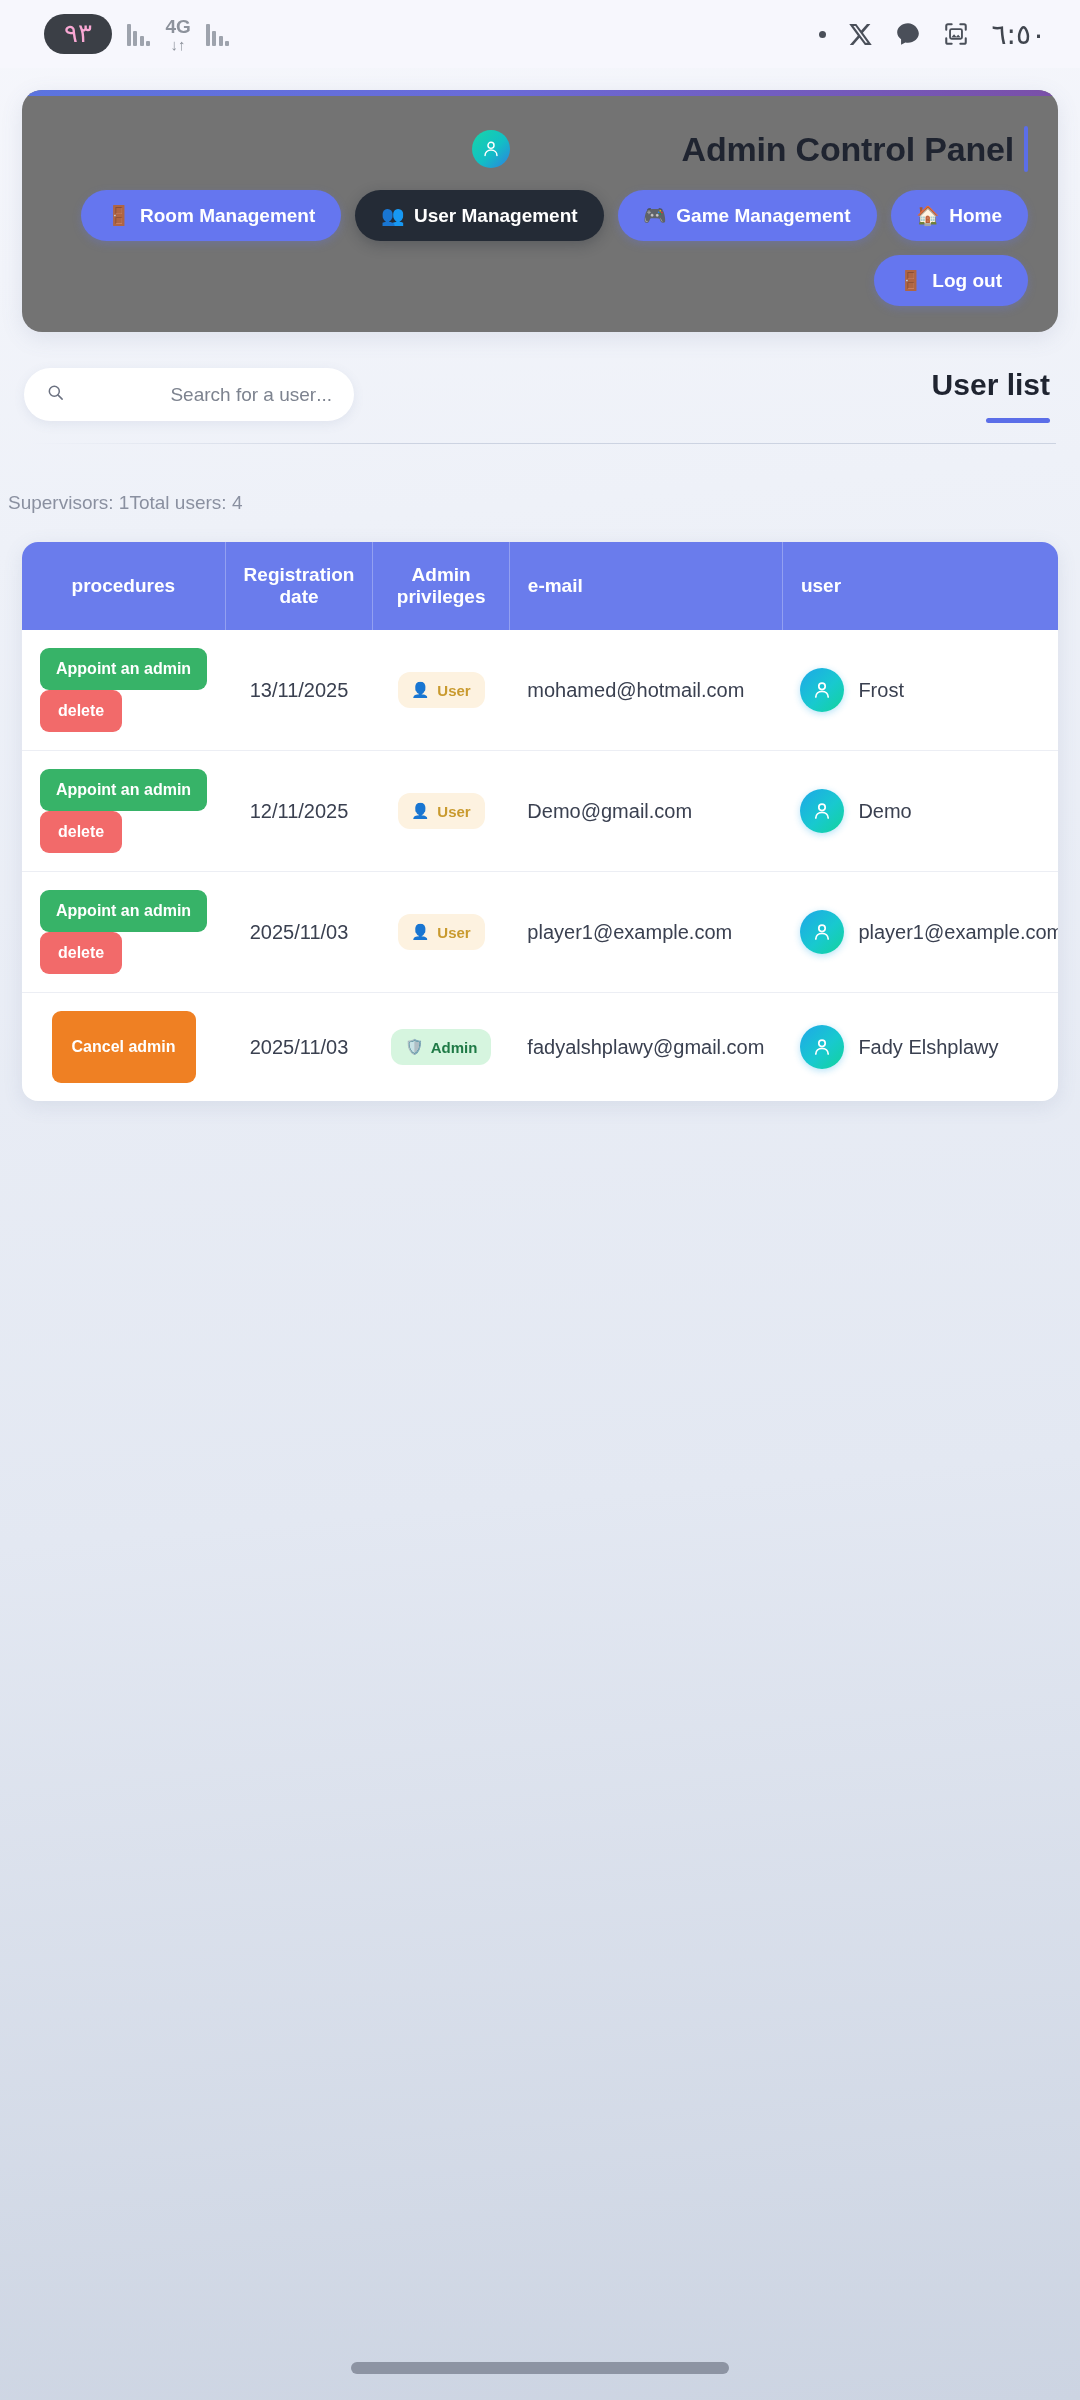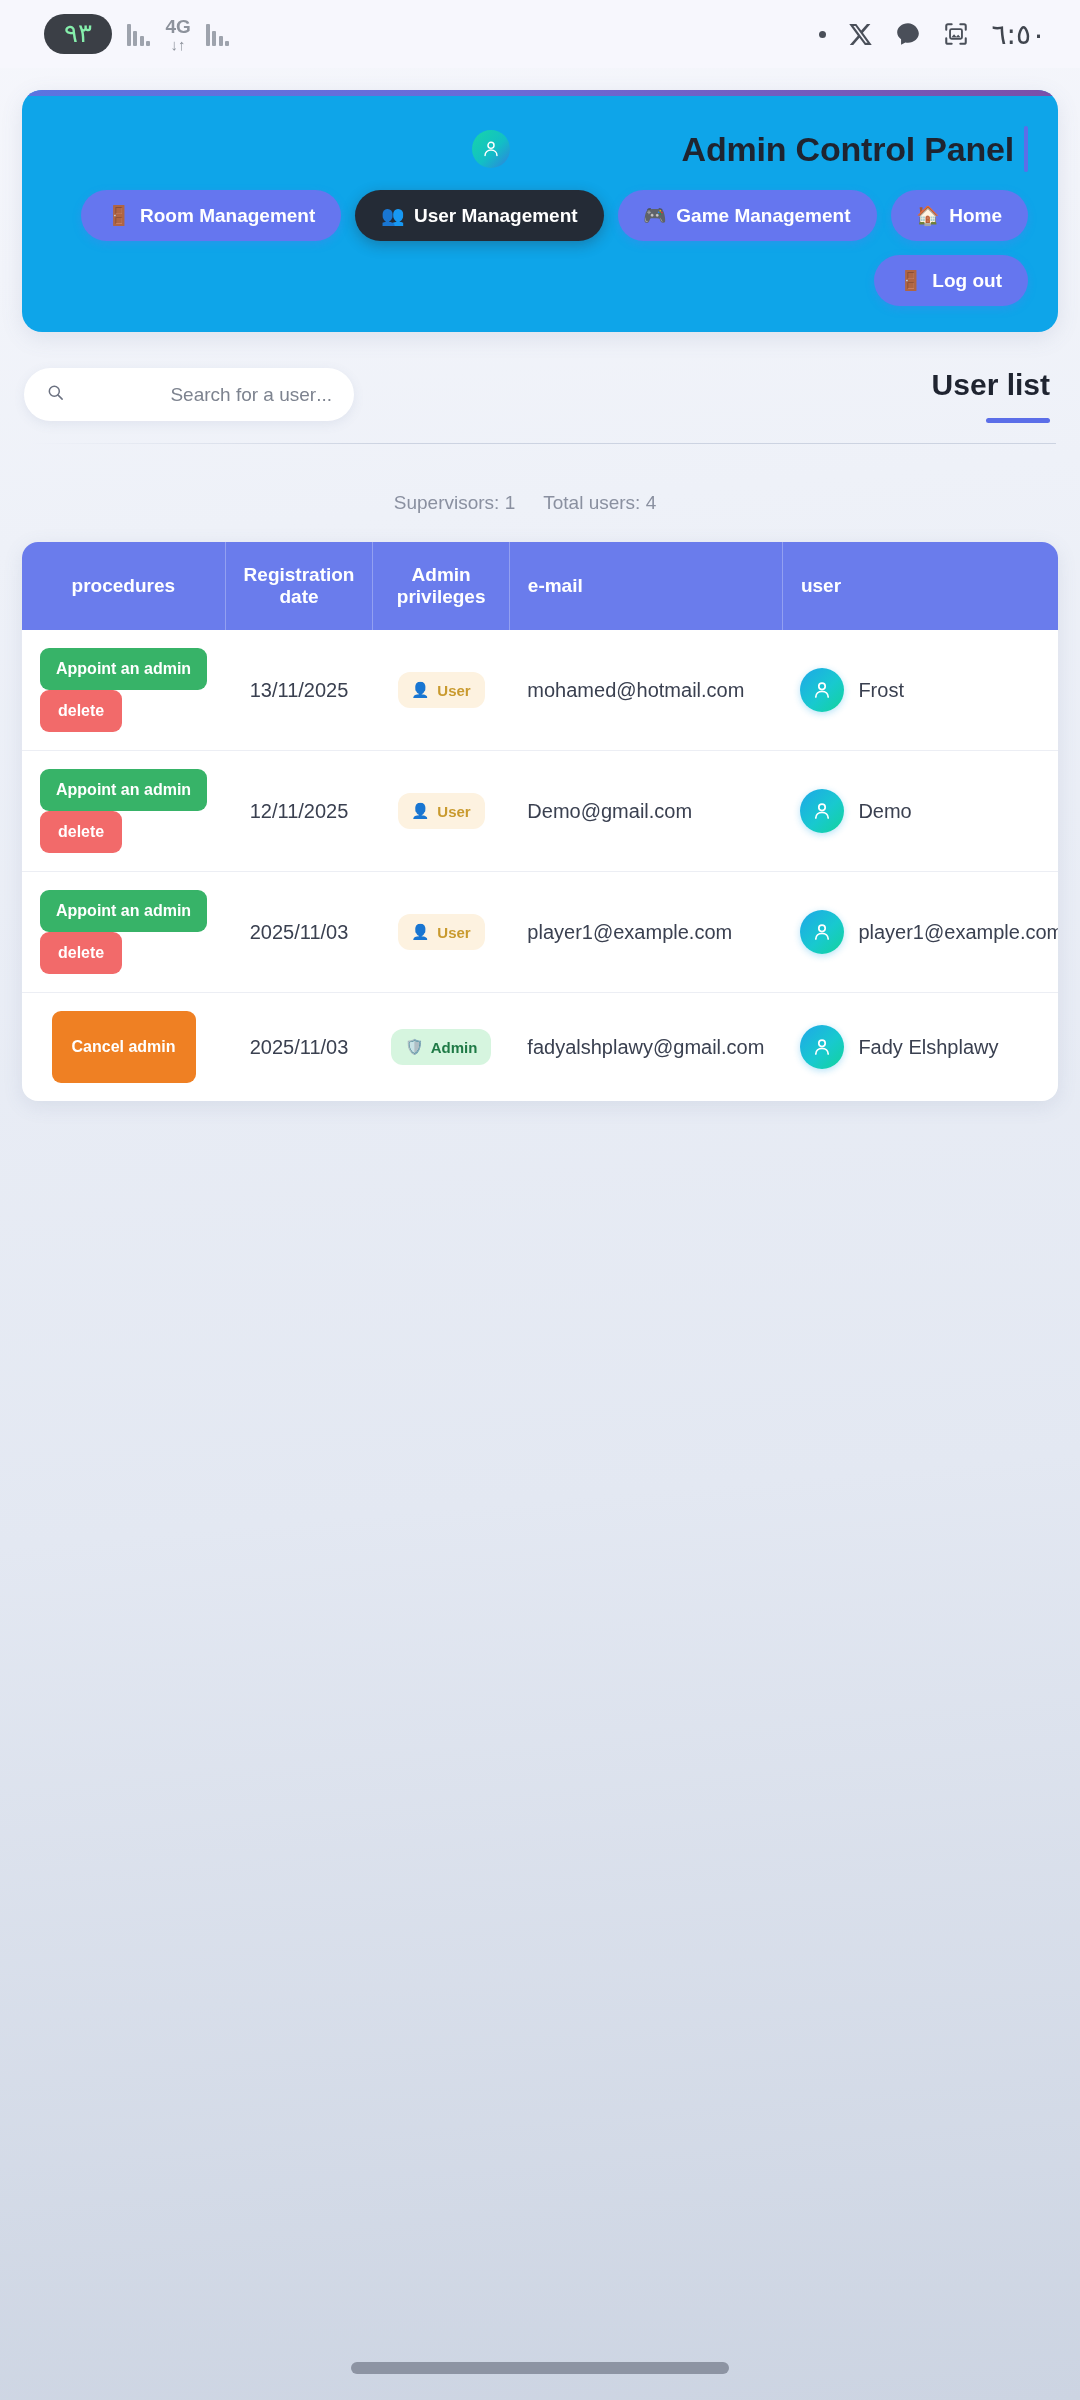--- a/index.html
+++ b/index.html
@@ -24,21 +24,21 @@
     width: 100%;
     display: flex;
     align-items: center;
     justify-content: space-between;
     padding: 0 34px 0 44px;
     background: #f7f7fd;
   }
   .sb-left { display: flex; align-items: center; gap: 15px; }
   .sb-pill {
     background: #3b3f46;
-    color: #86efac;
+    color: #f9a8d4;
     border-radius: 24px;
     padding: 6px 20px 8px;
     font-size: 26px;
     line-height: 1;
     letter-spacing: 1px;
     font-family: "DejaVu Sans", sans-serif;
   }
   .bars { display: inline-flex; align-items: flex-end; gap: 2.5px; height: 24px; }
   .bars i { display: block; width: 4px; background: #9ea3ad; border-radius: 1px; }
   .bars i:nth-child(1) { height: 22px; }
@@ -57,21 +57,21 @@
   .sb-icon { display: flex; align-items: center; justify-content: center; }
   .sb-time {
     font-size: 28px; letter-spacing: 0.5px;
     font-family: "DejaVu Sans", sans-serif; color: #41464f;
   }
 
   
   .header-card {
     position: relative;
     margin: 22px 22px 0;
-    background: #0ea5e9;
+    background: #737373;
     border-radius: 20px;
     box-shadow: 0 6px 22px rgba(90, 105, 145, 0.13);
     overflow: hidden;
     padding: 0 30px 26px;
   }
   .header-accent {
     position: absolute; top: 0; left: 0; right: 0; height: 6px;
     background: linear-gradient(90deg, #5b74e0 0%, #6a6bd8 45%, #7a4fa8 100%);
   }
   .header-top {
@@ -136,22 +136,22 @@
     width: 64px; height: 5px; background: #5b6ee8;
     border-radius: 3px; margin: 16px 0 0 auto;
   }
 
   .divider {
     height: 1px; margin: 20px 24px 0 30px;
     background: linear-gradient(90deg, rgba(176,186,206,0) 0%, rgba(176,186,206,0.55) 35%, rgba(176,186,206,0.55) 100%);
   }
 
   .counters {
-    display: flex; justify-content: center; gap: 28px;
-    padding: 48px 30px 0 0;
+    display: flex; justify-content: flex-start; 
+    padding: 48px 30px 0 8px;
     font-size: 19px; color: #8a90a0;
   }
 
   
   .table-card {
     margin: 28px 22px 0;
     background: #ffffff;
     border-radius: 16px;
     box-shadow: 0 5px 20px rgba(90, 105, 145, 0.12);
     overflow: hidden;

